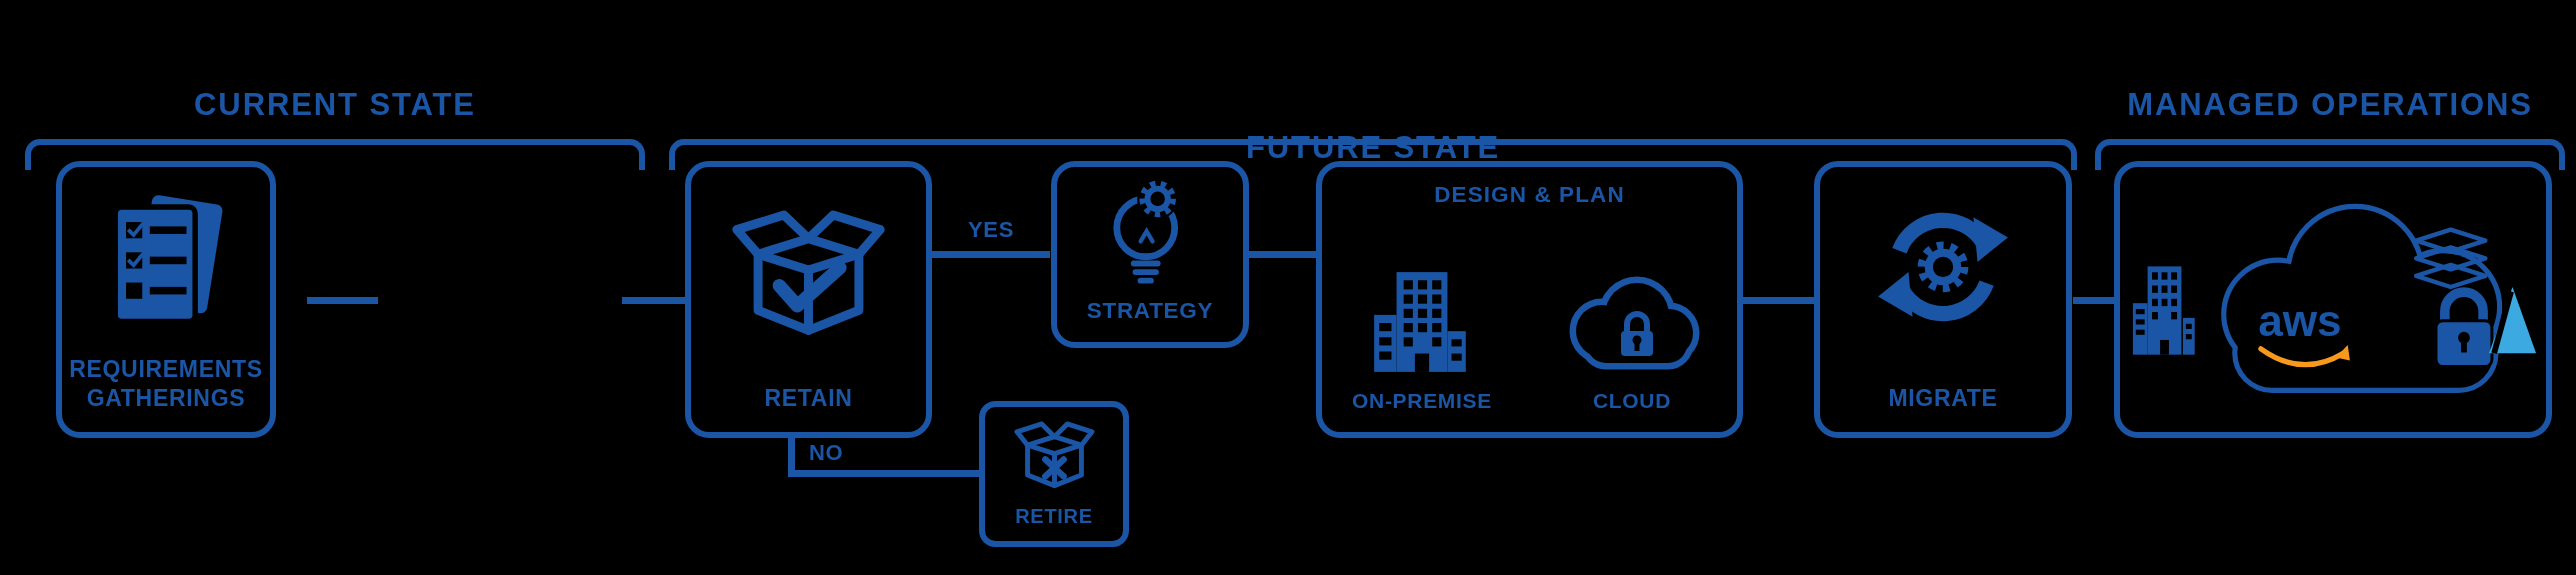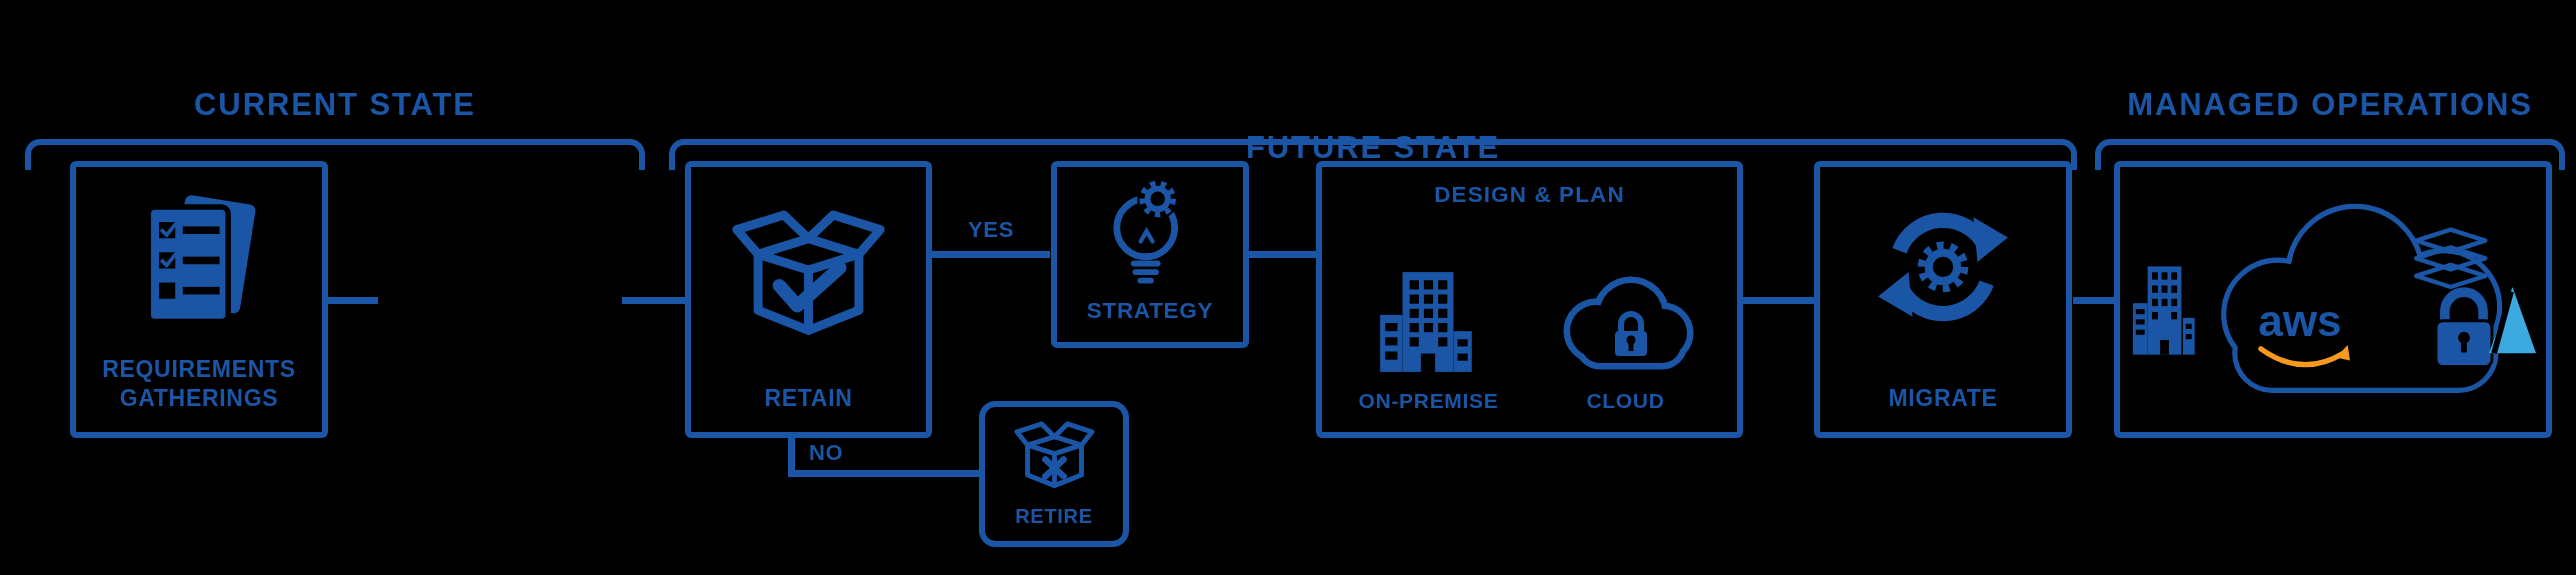--- a/index.html
+++ b/index.html
@@ -19,38 +19,38 @@
     letter-spacing:1.9px;white-space:nowrap;
   }
   .bracket{
     position:absolute;top:139px;height:31px;
     border-top:6px solid var(--blue);
     border-left:6px solid var(--blue);
     border-right:6px solid var(--blue);
     border-radius:15px 15px 0 0;
   }
   .node{
-    position:absolute;border:6.7px solid var(--blue);border-radius:6px;background:var(--bg);
+    position:absolute;border:6.7px solid var(--blue);border-radius:24px;background:var(--bg);
     display:flex;flex-direction:column;align-items:center;justify-content:flex-start;
   }
   .icon-wrap{flex:1;display:flex;align-items:center;justify-content:center;width:100%;}
   .node-label{
     font-size:23px;font-weight:bold;color:var(--blue);text-align:center;
     letter-spacing:0.7px;line-height:1.25;padding-bottom:19.5px;width:100%;
   }
   .connector{position:absolute;background:var(--blue);}
   .decision{
     position:absolute;font-size:22px;font-weight:bold;color:var(--blue);
     text-align:center;letter-spacing:0.7px;
   }
   .dp-title{
     width:100%;text-align:center;padding-top:15px;
     font-size:22.5px;font-weight:bold;color:var(--blue);letter-spacing:1.1px;
   }
-  .dp-row{flex:1;display:flex;align-items:stretch;justify-content:center;gap:52px;width:100%;padding:0 9px;}
+  .dp-row{flex:1;display:flex;align-items:stretch;justify-content:space-between;gap:52px;width:100%;padding:0 30px;}
   .dp-item{display:flex;flex-direction:column;align-items:center;justify-content:flex-end;}
   .dp-item .icon-wrap{flex:1;align-items:flex-end;}
   .dp-label{font-size:21px;font-weight:bold;color:var(--blue);letter-spacing:0.7px;padding:10.5px 0 19.5px;text-align:center;}
 
   svg .s{stroke:var(--blue);fill:none;}
   svg .f{fill:var(--blue);}
   svg .k{fill:#000;}
 </style>
 </head>
 <body>
@@ -71,21 +71,21 @@
 
   <div class="sec-title" style="left:669px;width:1408px;margin-top:43px;">FUTURE STATE</div>
   <div class="bracket" style="left:669px;width:1408px;"></div>
 
   <div class="sec-title" style="left:2095px;width:470px;">MANAGED OPERATIONS</div>
   <div class="bracket" style="left:2095px;width:470px;"></div>
 
   <div class="decision" style="left:932px;top:217px;width:118px;">YES</div>
   <div class="decision" style="left:809px;top:440px;width:105px;text-align:left;">NO</div>
 
-  <div class="node" style="left:70px;top:161px;width:258px;height:277px;">
+  <div class="node" style="left:56px;top:161px;width:220px;height:277px;">
     <div class="icon-wrap">
       <svg viewBox="0 0 110 125" width="120" height="135">
         <g transform="rotate(9 75 60)">
             <rect x="34" y="6" width="66" height="102" rx="6" class="f"></rect>
           </g>
         <rect x="8" y="12" width="74" height="106" rx="6" class="f" stroke="#000" stroke-width="5"></rect>
         <rect x="18" y="26" width="15" height="15" class="k"></rect>
         <path d="M20 33 l5 5 l9 -11" stroke="#1B55A6" stroke-width="3.5" fill="none"></path>
         <rect x="40" y="30" width="34" height="7" class="k"></rect>
         <rect x="18" y="54" width="15" height="15" class="k"></rect>

